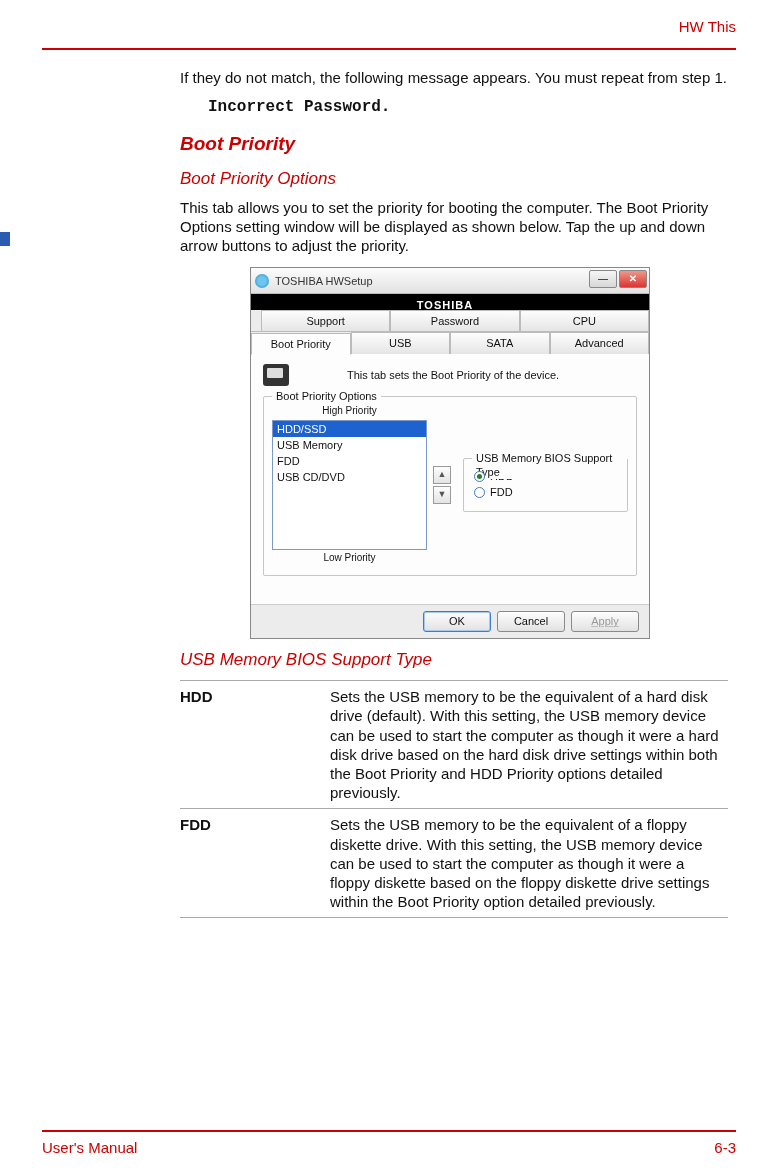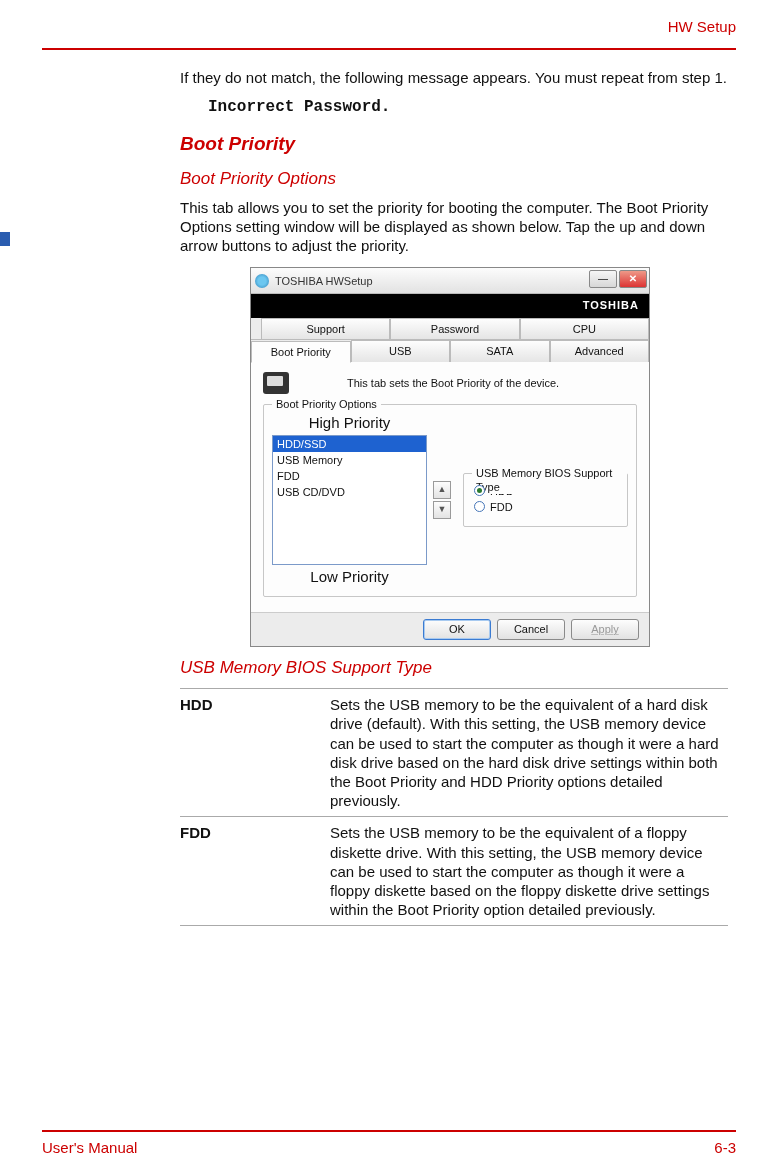--- a/index.html
+++ b/index.html
@@ -95,24 +95,24 @@
     width: 28px; height: 18px;
     border: 1px solid #888;
     background: linear-gradient(#f6f6f6,#d7d7d7);
     border-radius: 2px;
     margin-left: 2px;
     display: flex; align-items: center; justify-content: center;
     font-size: 10px;
   }
   .winbtn.close { background: linear-gradient(#e98,#d33); color:#fff; font-weight:bold; }
   .brandbar {
-    height: 24px;
+    height: 16px;
     background: #000;
     color: #fff;
-    text-align: right;
+    text-align: center;
     padding: 4px 10px 0 0;
     font-weight: bold;
     letter-spacing: 1px;
     font-size: 11px;
   }
   .tabs-row {
     display: flex;
     background: #ececec;
     border-bottom: 1px solid #bbb;
   }
@@ -166,21 +166,21 @@
     top: -8px; left: 8px;
     background: #fdfdfd;
     padding: 0 4px;
     font-size: 11px;
   }
   .priority-cols {
     display: flex;
     align-items: center;
   }
   .prileft { width: 155px; text-align: center; }
-  .prilabel { font-size: 15px; margin: 2px 0; }
+  .prilabel { font-size: 10px; margin: 2px 0; }
   .listbox {
     border: 1px solid #7b9ac9;
     background: #fff;
     height: 130px;
     text-align: left;
     font-size: 11px;
   }
   .listbox .item { padding: 1px 4px; }
   .listbox .item.sel { background: #1e62d0; color: #fff; }
   .arrows { margin: 0 6px; }
@@ -275,21 +275,21 @@
     display: flex;
     justify-content: space-between;
     color: #c00;
     font-size: 15px;
   }
 </style>
 </head>
 <body>
 
 <div class="header-area">
-  <span class="header-right">HW Setup</span>
+  <span class="header-right">HW This</span>
 </div>
 <hr class="header-rule">
 <div class="blue-tab"></div>
 
 <div class="content">
 
   <p class="para">If they do not match, the following message appears. You must repeat from step 1.</p>
   <div class="code-line">Incorrect Password.</div>
 
   <div class="h-bold-italic">Boot Priority</div>

